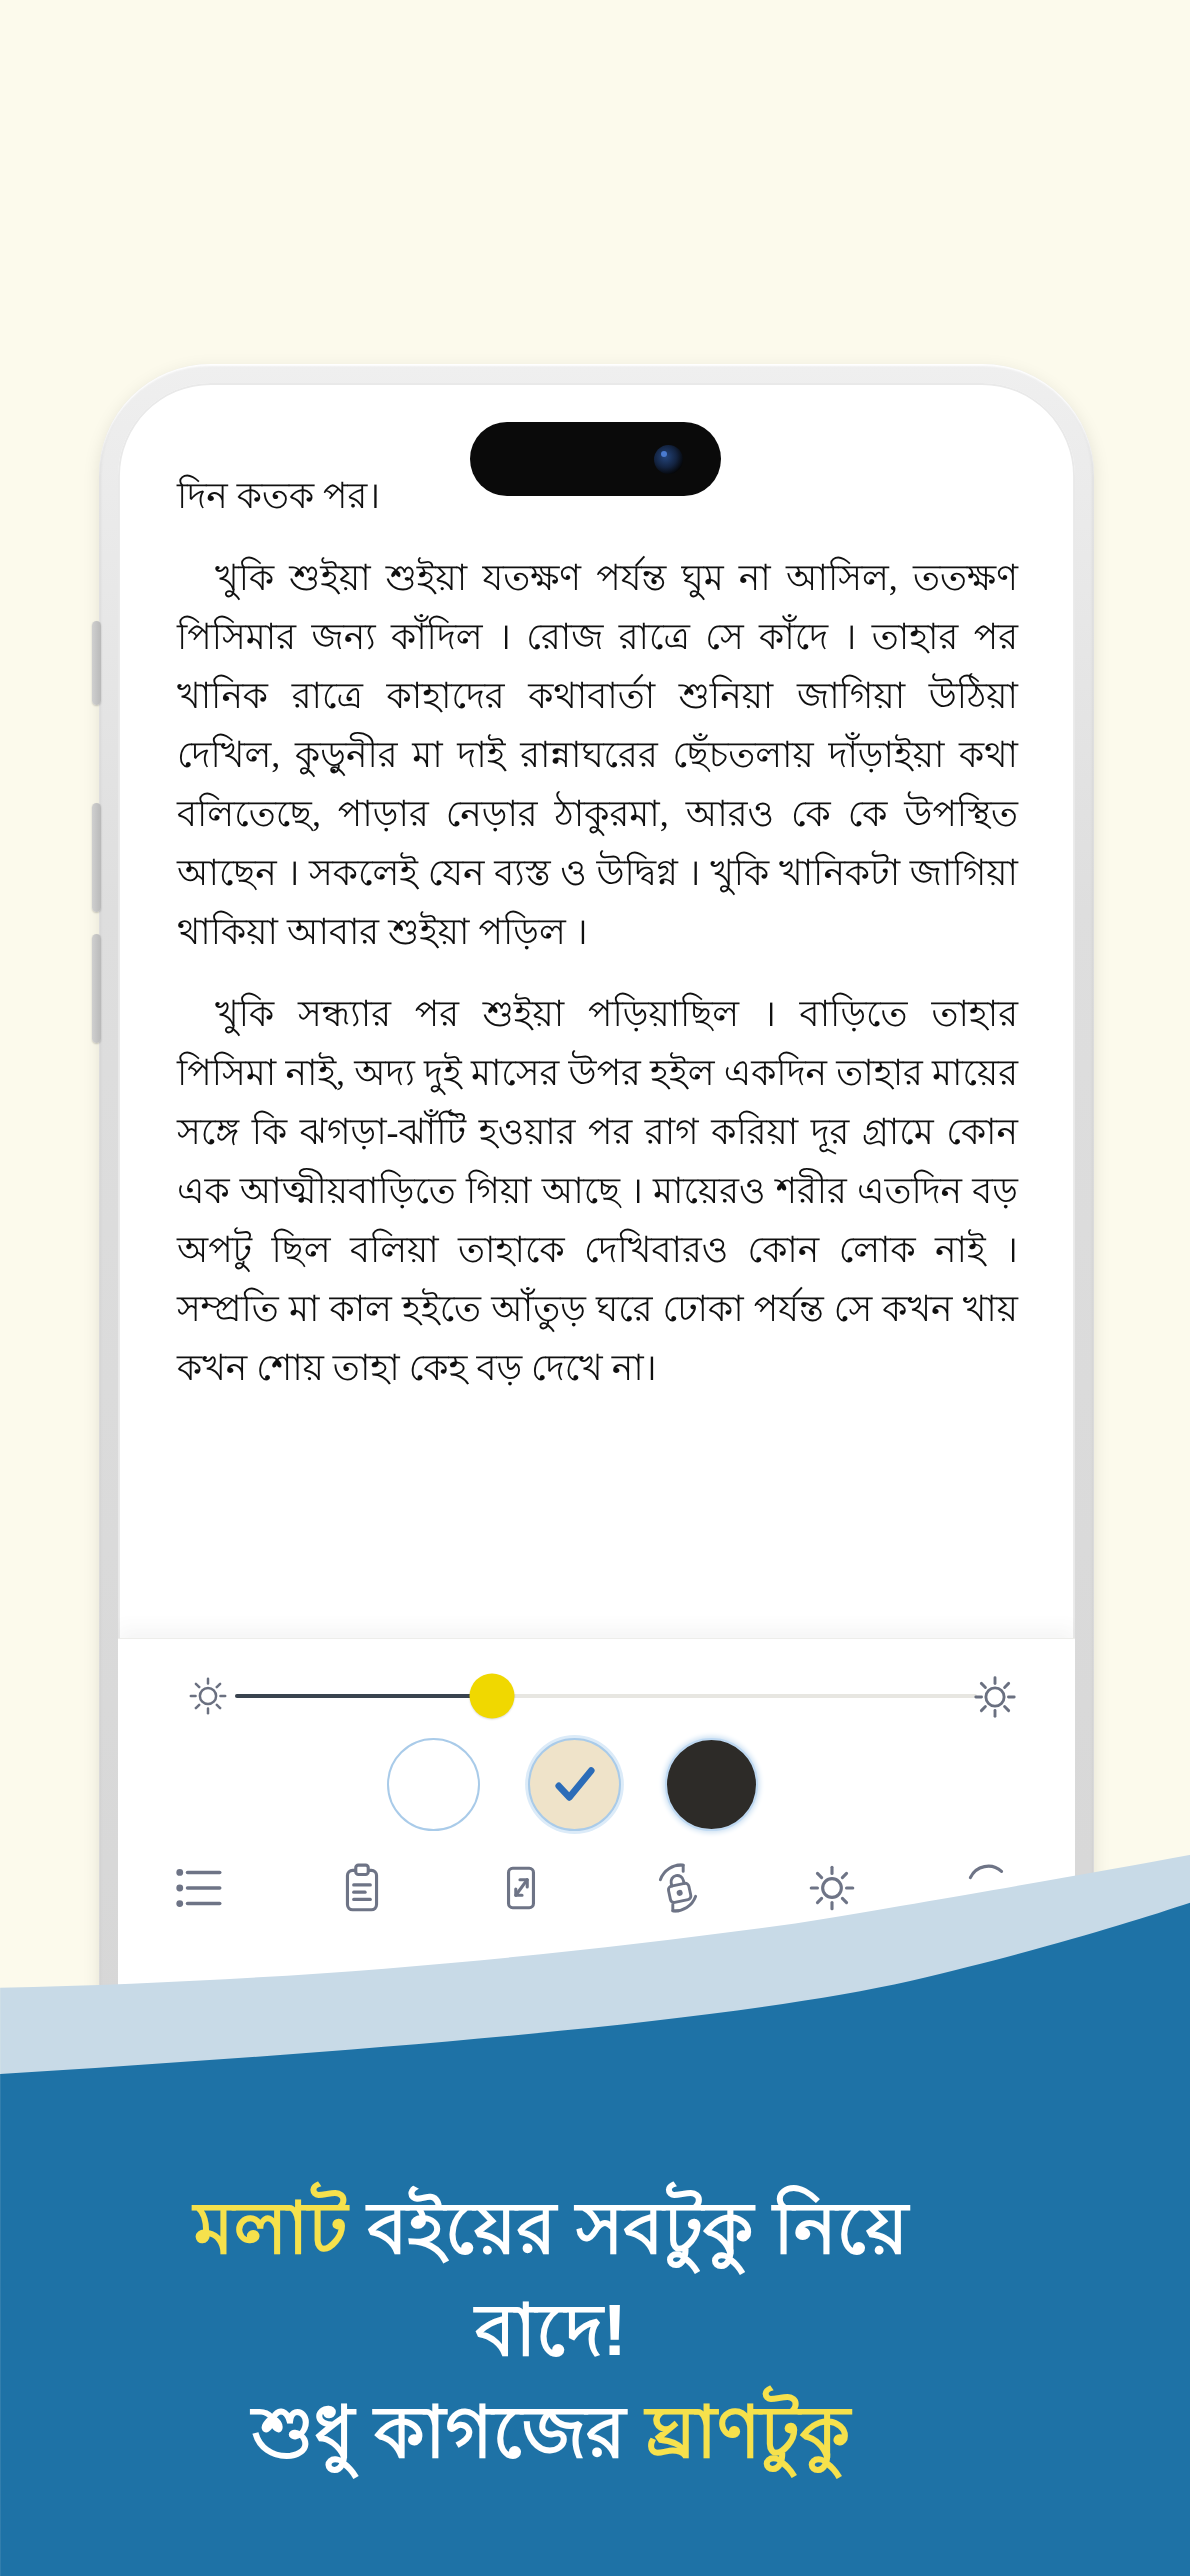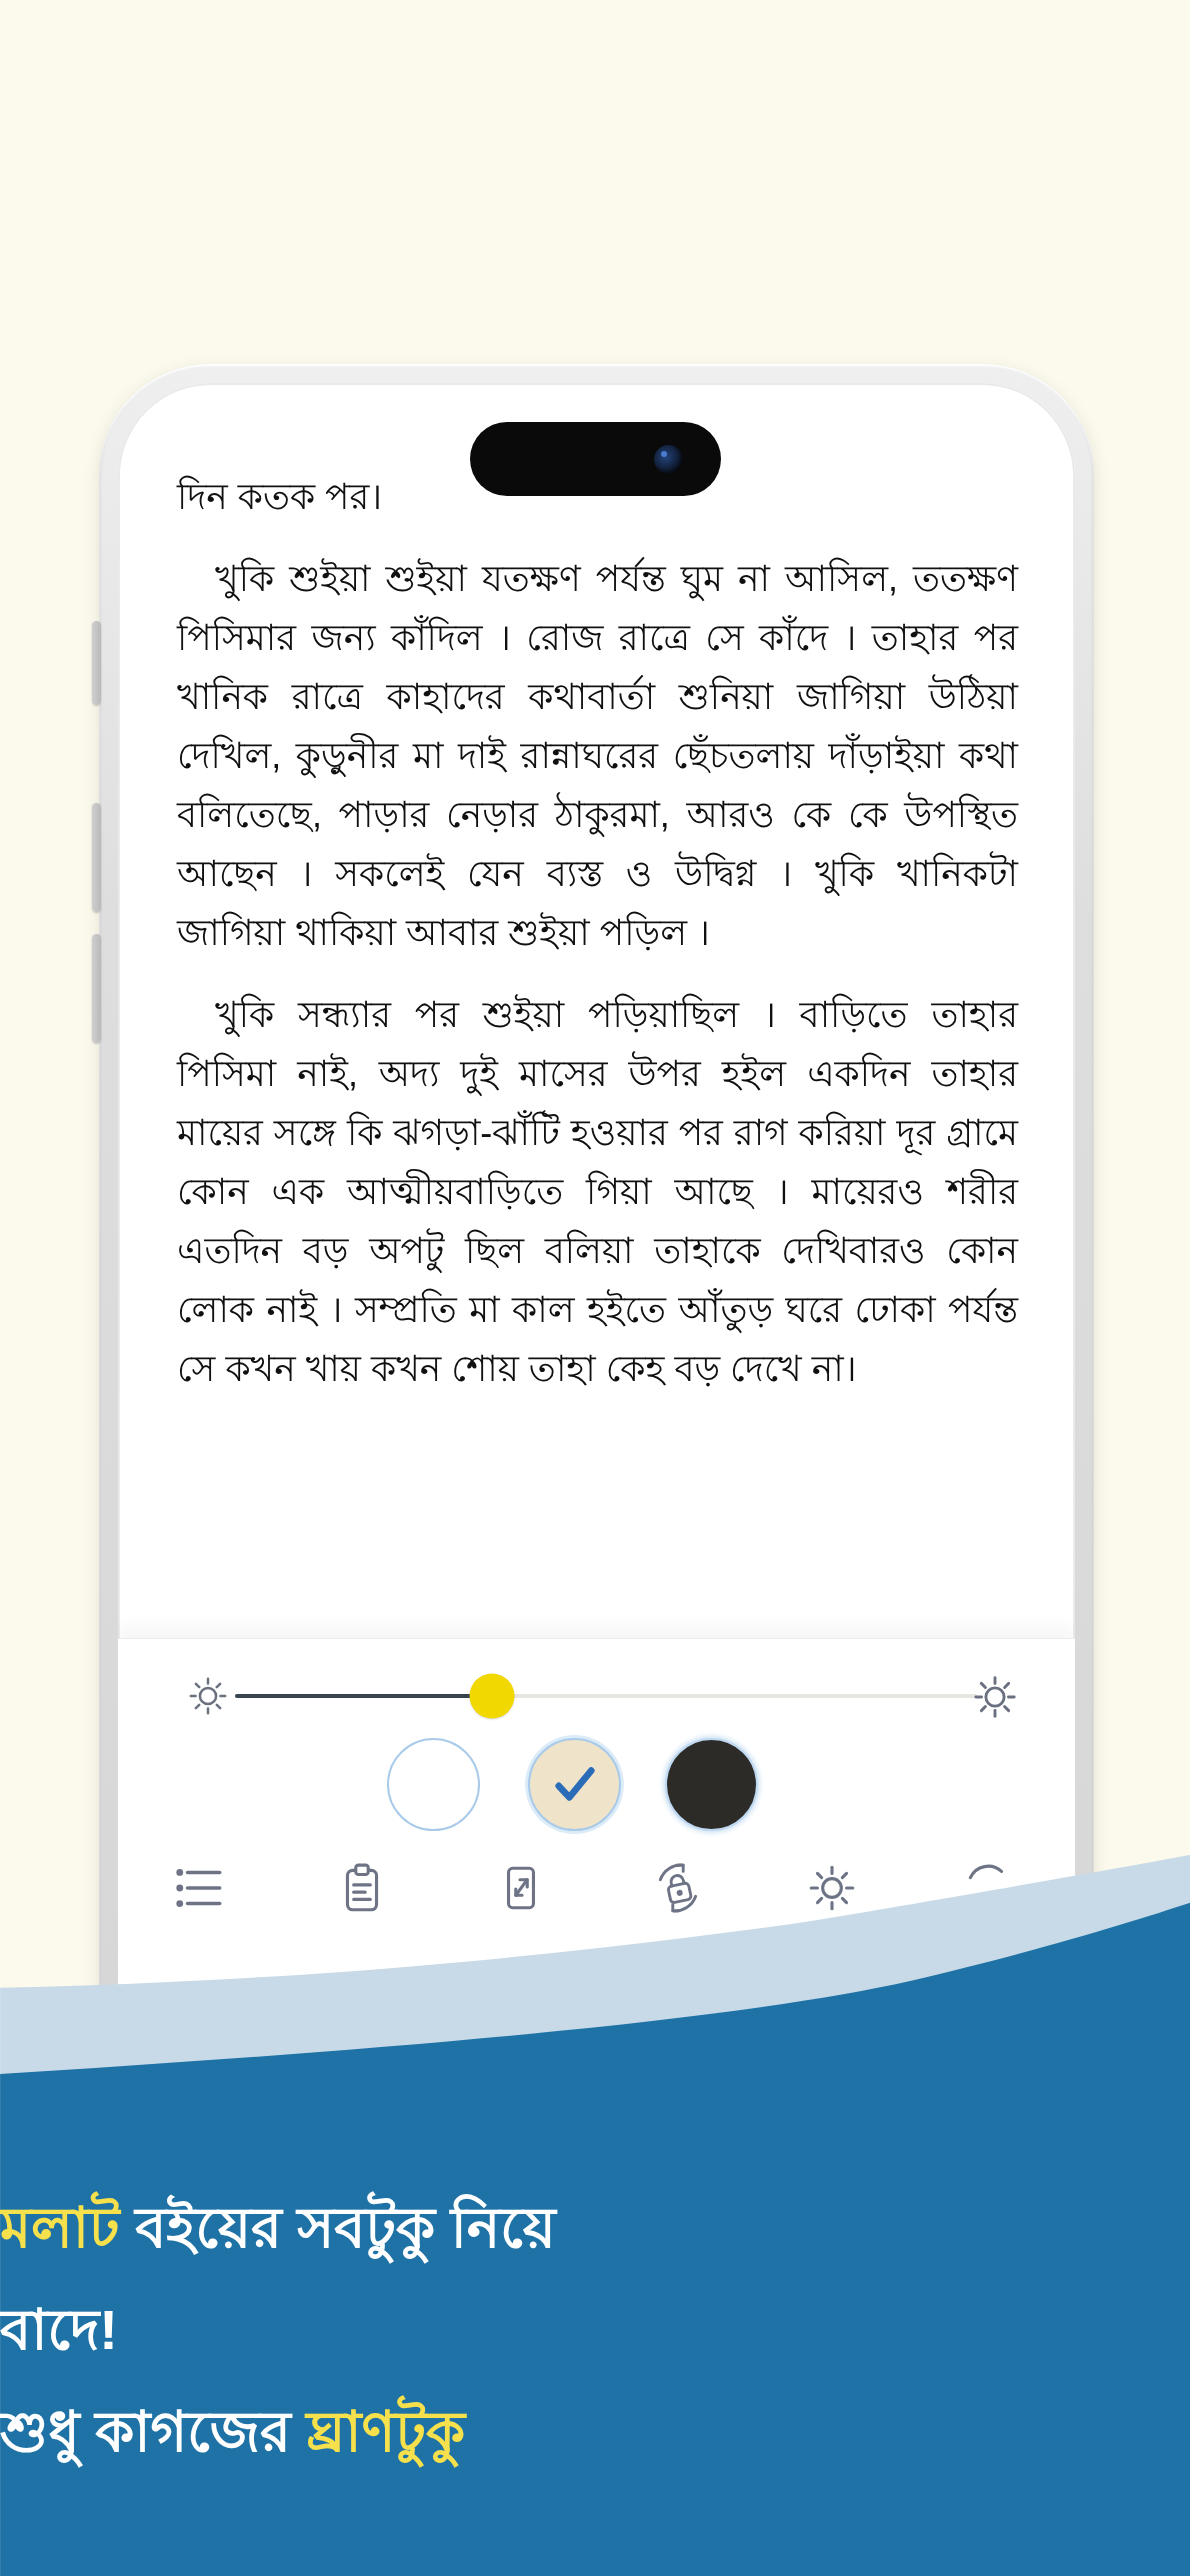--- a/index.html
+++ b/index.html
@@ -20,21 +20,21 @@
 
   
   .island{position:absolute;left:352px;top:39px;width:251px;height:74px;border-radius:37px;background:#0a0a0a;}
   .camera{position:absolute;right:38px;top:23px;width:29px;height:29px;border-radius:50%;
           background:radial-gradient(circle at 40% 40%, #24457c 0%, #132340 45%, #050608 75%);}
   .camera:after{content:"";position:absolute;left:6.7px;top:5.7px;width:6.7px;height:6.7px;border-radius:50%;
           background:#4a7bd0;box-shadow:5.7px 8.6px 0 -2.9px #cfd8ea;}
 
   
   .page{position:absolute;left:0;top:0;right:0;bottom:0;padding:84px 57px 0 59px;box-sizing:border-box;
-        font-family:Liberation Sans, sans-serif;color:#101010;font-size:36px;line-height:59px;text-align:justify;}
+        font-family:Liberation Serif, serif;color:#101010;font-size:36px;line-height:59px;text-align:justify;}
   .page p{margin:0 0 23px 0;}
   .page p.indent{text-indent:38px;}
 
   
   .panel{position:absolute;left:0;top:1255px;right:0;height:527px;background:#ffffff;
          border-top:1px solid #ededea;box-shadow:0 -9.6px 17px rgba(80,80,80,0.06);}
 
   .slider-sun{position:absolute;}
   .sun-dim{left:69px;top:36px;}
   .sun-bright{left:853px;top:34px;}
@@ -51,22 +51,22 @@
   .theme-dark{left:547px;background:#2D2B28;border-color:#BFD9F2;box-shadow:0 0 5.7px 1.9px #cfe2f3;}
   .theme-sepia svg{position:absolute;left:21px;top:23px;}
 
   .tool{position:absolute;top:222px;width:54px;height:54px;background:none;border:none;padding:0;cursor:pointer;color:#6E7486;}
   .t1{left:55px;} .t2{left:217px;} .t3{left:376px;} .t4{left:533px;} .t5{left:687px;} .t6{left:842px;}
 
   
   .waves{position:absolute;left:0;top:0;z-index:2;pointer-events:none;}
 
   
-  .banner{position:absolute;left:0;top:2177px;width:1102px;z-index:3;
-          font-weight:700;font-size:56px;line-height:102px;color:#ffffff;letter-spacing:0;}
+  .banner{position:absolute;left:0;top:2177px;width:1102px;z-index:3;text-align:center;
+          font-weight:700;font-size:72px;line-height:102px;color:#ffffff;letter-spacing:0;}
   .banner .hl{color:#F6E14C;}
 </style>
 </head>
 <body>
 
 <div class="canvas">
 
   <div class="phone">
     <div class="side-btn sb1"></div>
     <div class="side-btn sb2"></div>

